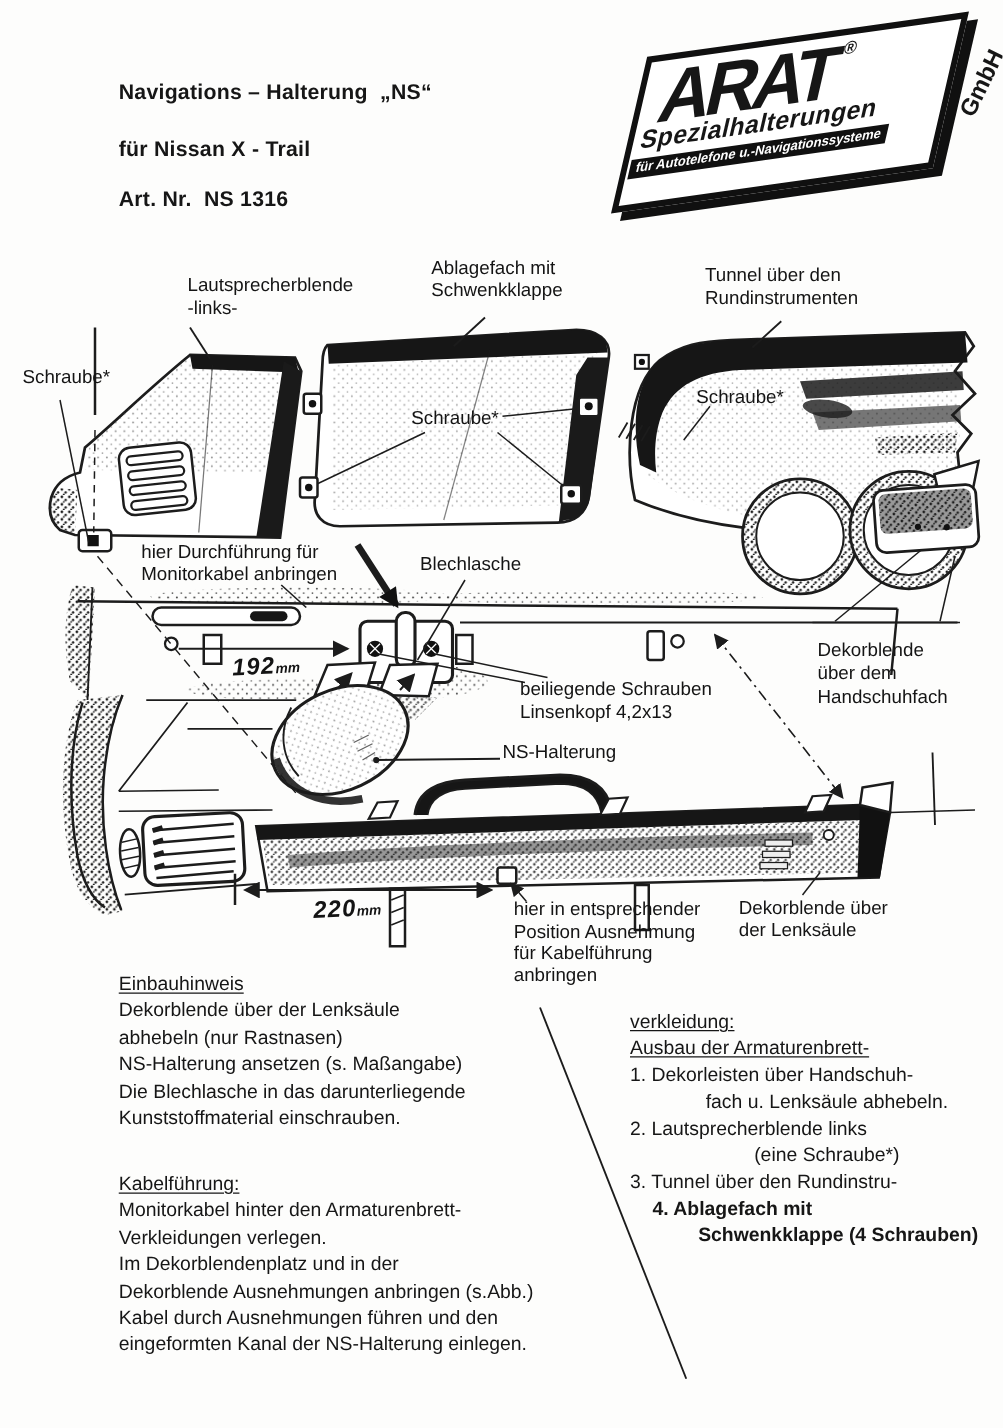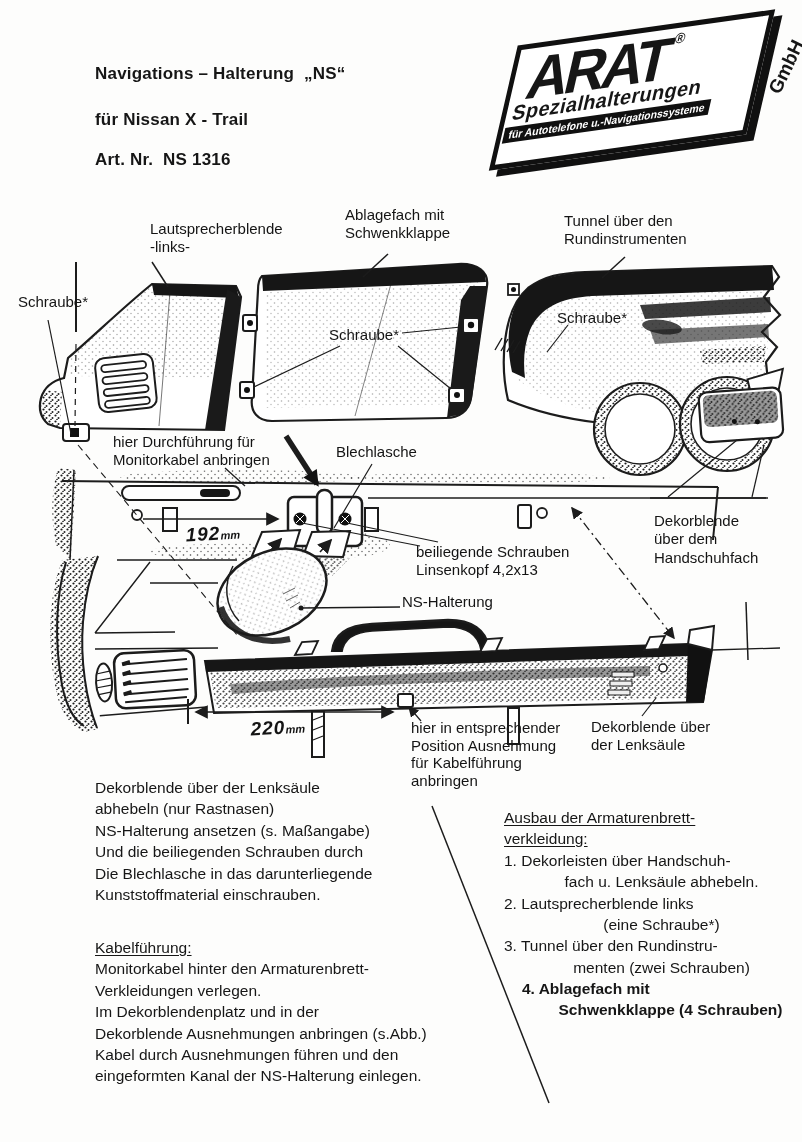--- a/index.html
+++ b/index.html
@@ -270,50 +270,49 @@
 der Lenksäule</div>
 
 <div class="dlabel hand" style="left:185px;top:499px">
   <span>192</span><span class="unit">mm</span>
 </div>
 <div class="dlabel hand" style="left:250px;top:693px">
   <span>220</span><span class="unit">mm</span>
 </div>
 
 <div class="sect" style="left:95px;top:777px;width:330px">
+  <div class="hd">Einbauhinweis</div>
   <div>Dekorblende über der Lenksäule</div>
   <div>abhebeln (nur Rastnasen)</div>
   <div>NS-Halterung ansetzen (s. Maßangabe)</div>
-  <div>Und die beiliegenden Schrauben durch</div>
   <div>Die Blechlasche in das darunterliegende</div>
   <div>Kunststoffmaterial einschrauben.</div>
 </div>
 
 <div class="sect" style="left:95px;top:937px;width:345px">
   <div class="hd">Kabelführung:</div>
   <div>Monitorkabel hinter den Armaturenbrett-</div>
   <div>Verkleidungen verlegen.</div>
   <div>Im Dekorblendenplatz und in der</div>
   <div>Dekorblende Ausnehmungen anbringen (s.Abb.)</div>
   <div>Kabel durch Ausnehmungen führen und den</div>
   <div>eingeformten Kanal der NS-Halterung einlegen.</div>
 </div>
 
 <div class="sect" style="left:504px;top:807px;width:295px">
+  <div class="hd">verkleidung:</div>
   <div class="hd">Ausbau der Armaturenbrett-</div>
-  <div class="hd">verkleidung:</div>
   <div>
     <div>1. Dekorleisten über Handschuh-</div>
     <div class="item-l2">fach u. Lenksäule abhebeln.</div>
   </div>
   <div>
     <div>2. Lautsprecherblende links</div>
     <div class="item-l2">(eine Schraube*)</div>
   </div>
   <div class="ind1">
     <div>3. Tunnel über den Rundinstru-</div>
-    <div class="item-l2">menten (zwei Schrauben)</div>
   </div>
   <div class="ind2">
     <div>4. Ablagefach mit</div>
     <div class="item-l2">Schwenkklappe (4 Schrauben)</div>
   </div>
 </div>
 
 </body></html>

